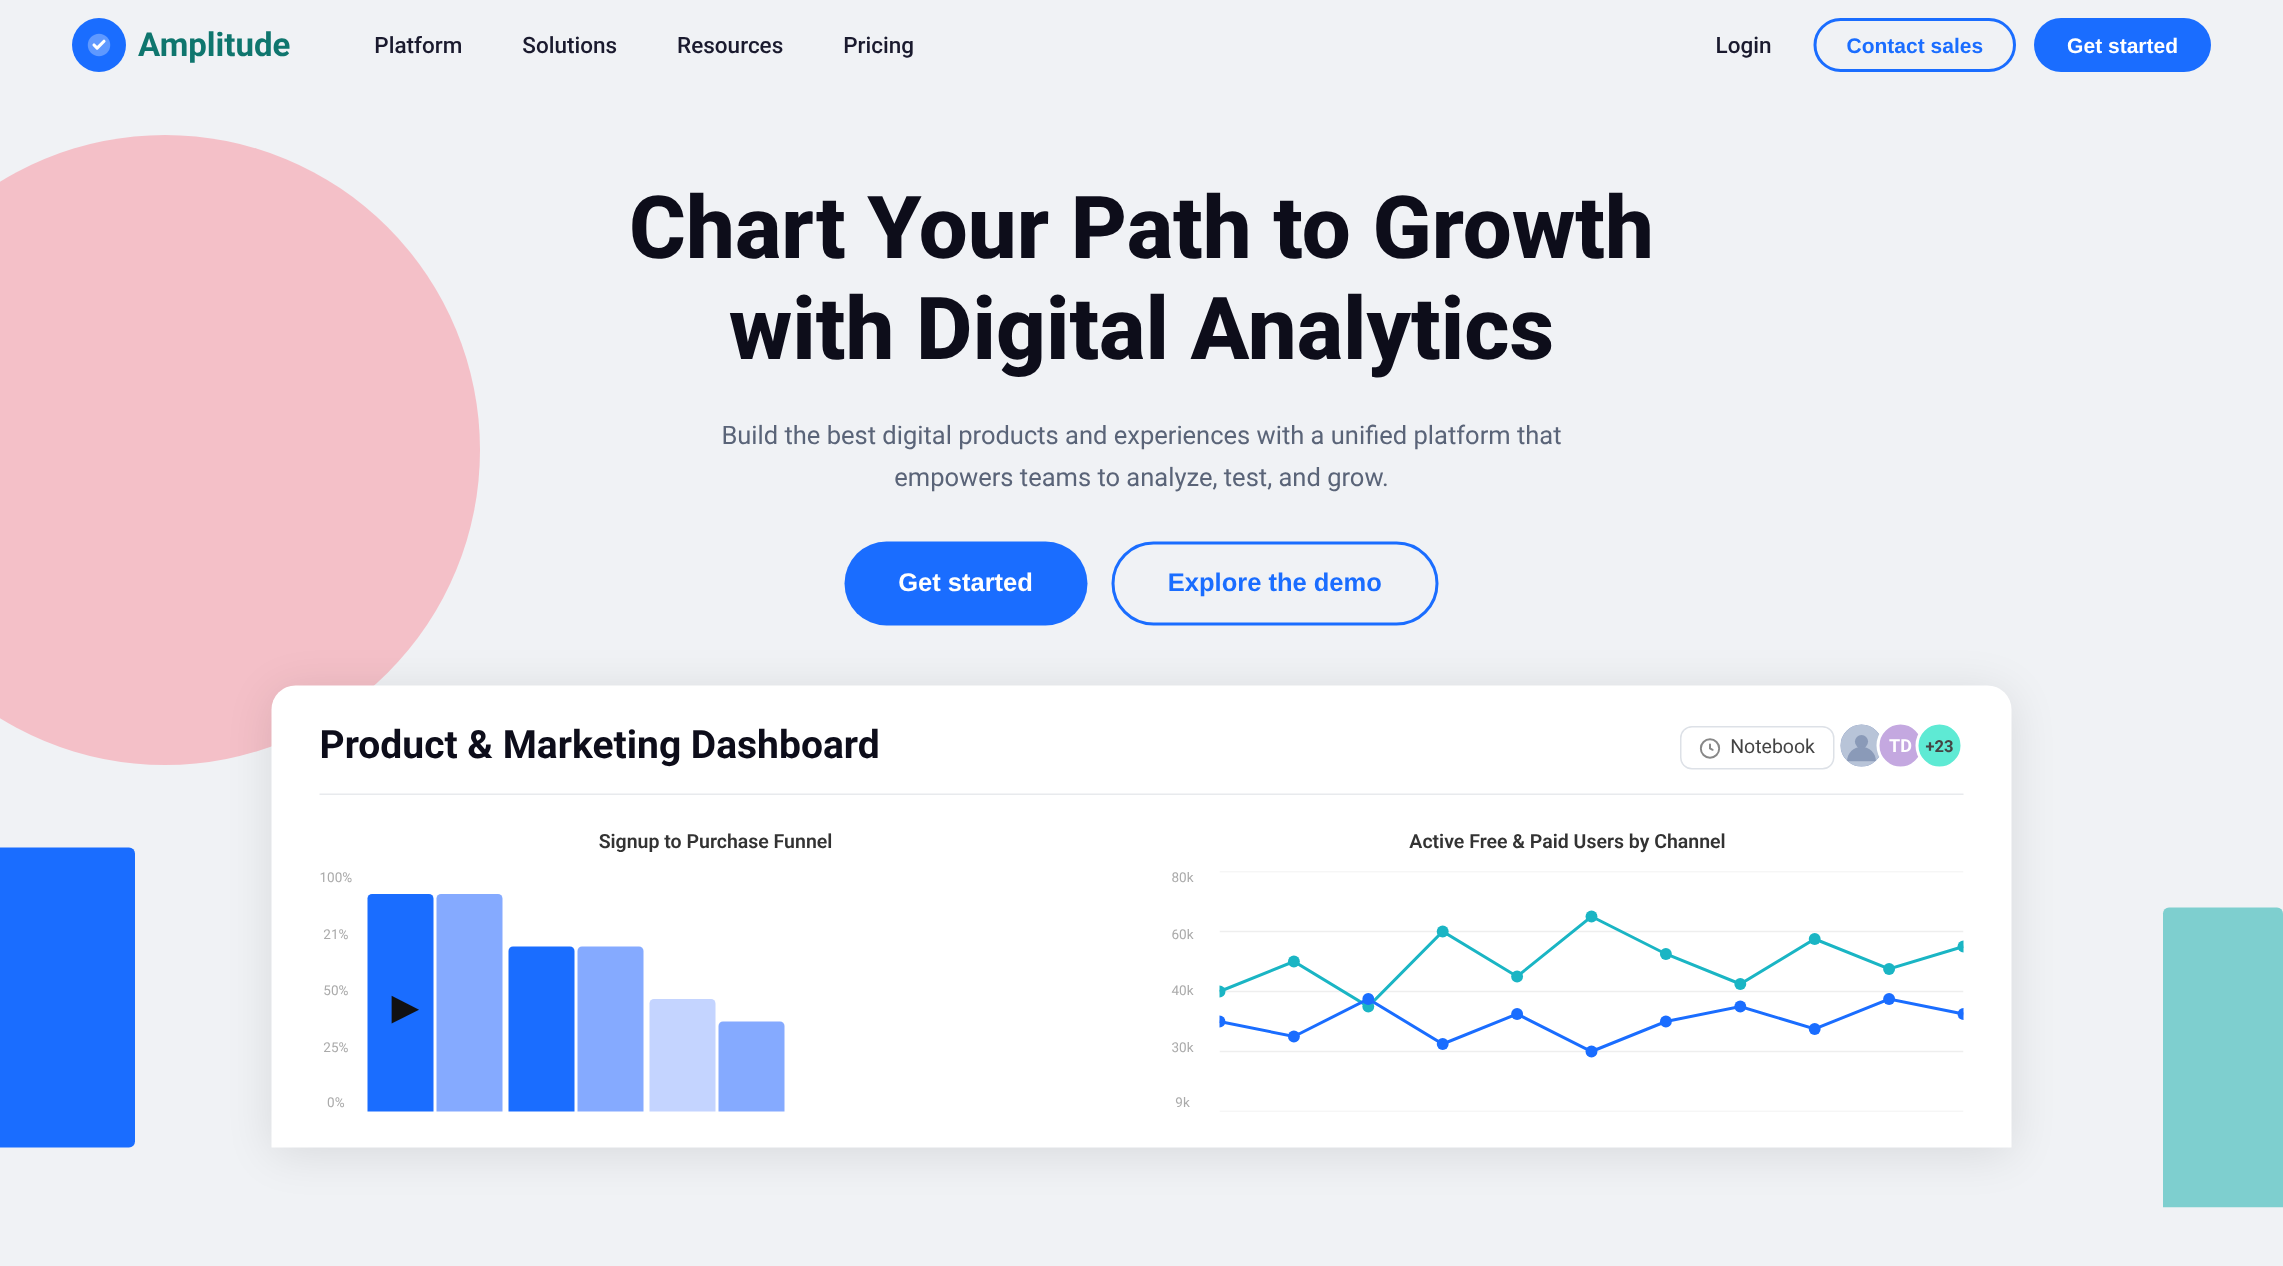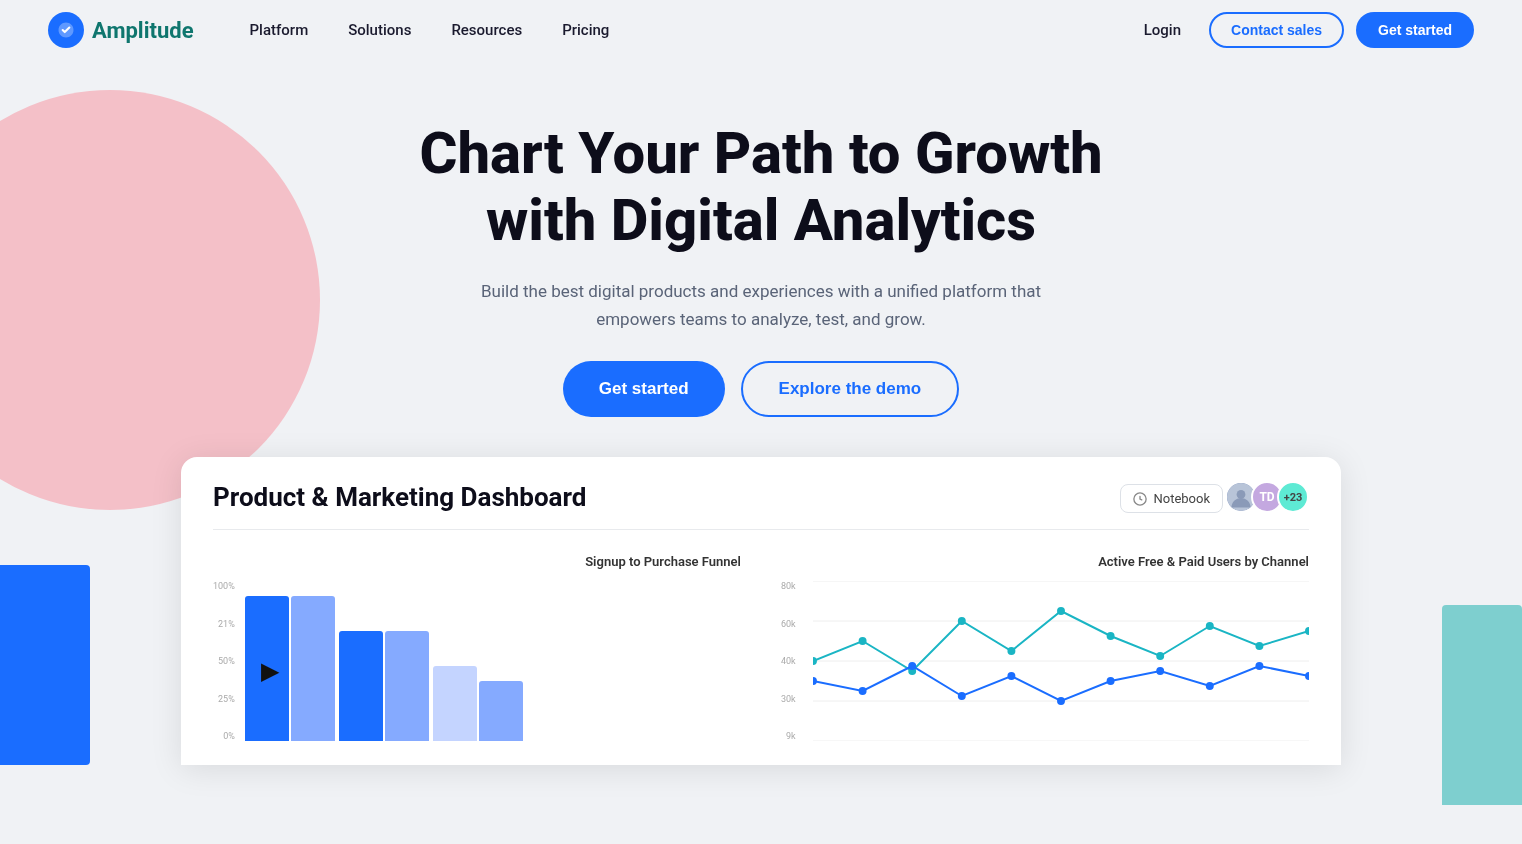--- a/index.html
+++ b/index.html
@@ -238,21 +238,20 @@
       color: #444;
       font-size: 11px;
     }
 
     .charts-area {
       display: flex;
       gap: 40px;
     }
     .chart-section {
       flex: 1;
-      text-align: right;
     }
     .chart-title {
       font-size: 13px;
       font-weight: 600;
       color: #333;
       margin-bottom: 12px;
     }
     .bar {
       width: 44px;
       border-radius: 3px 3px 0 0;

